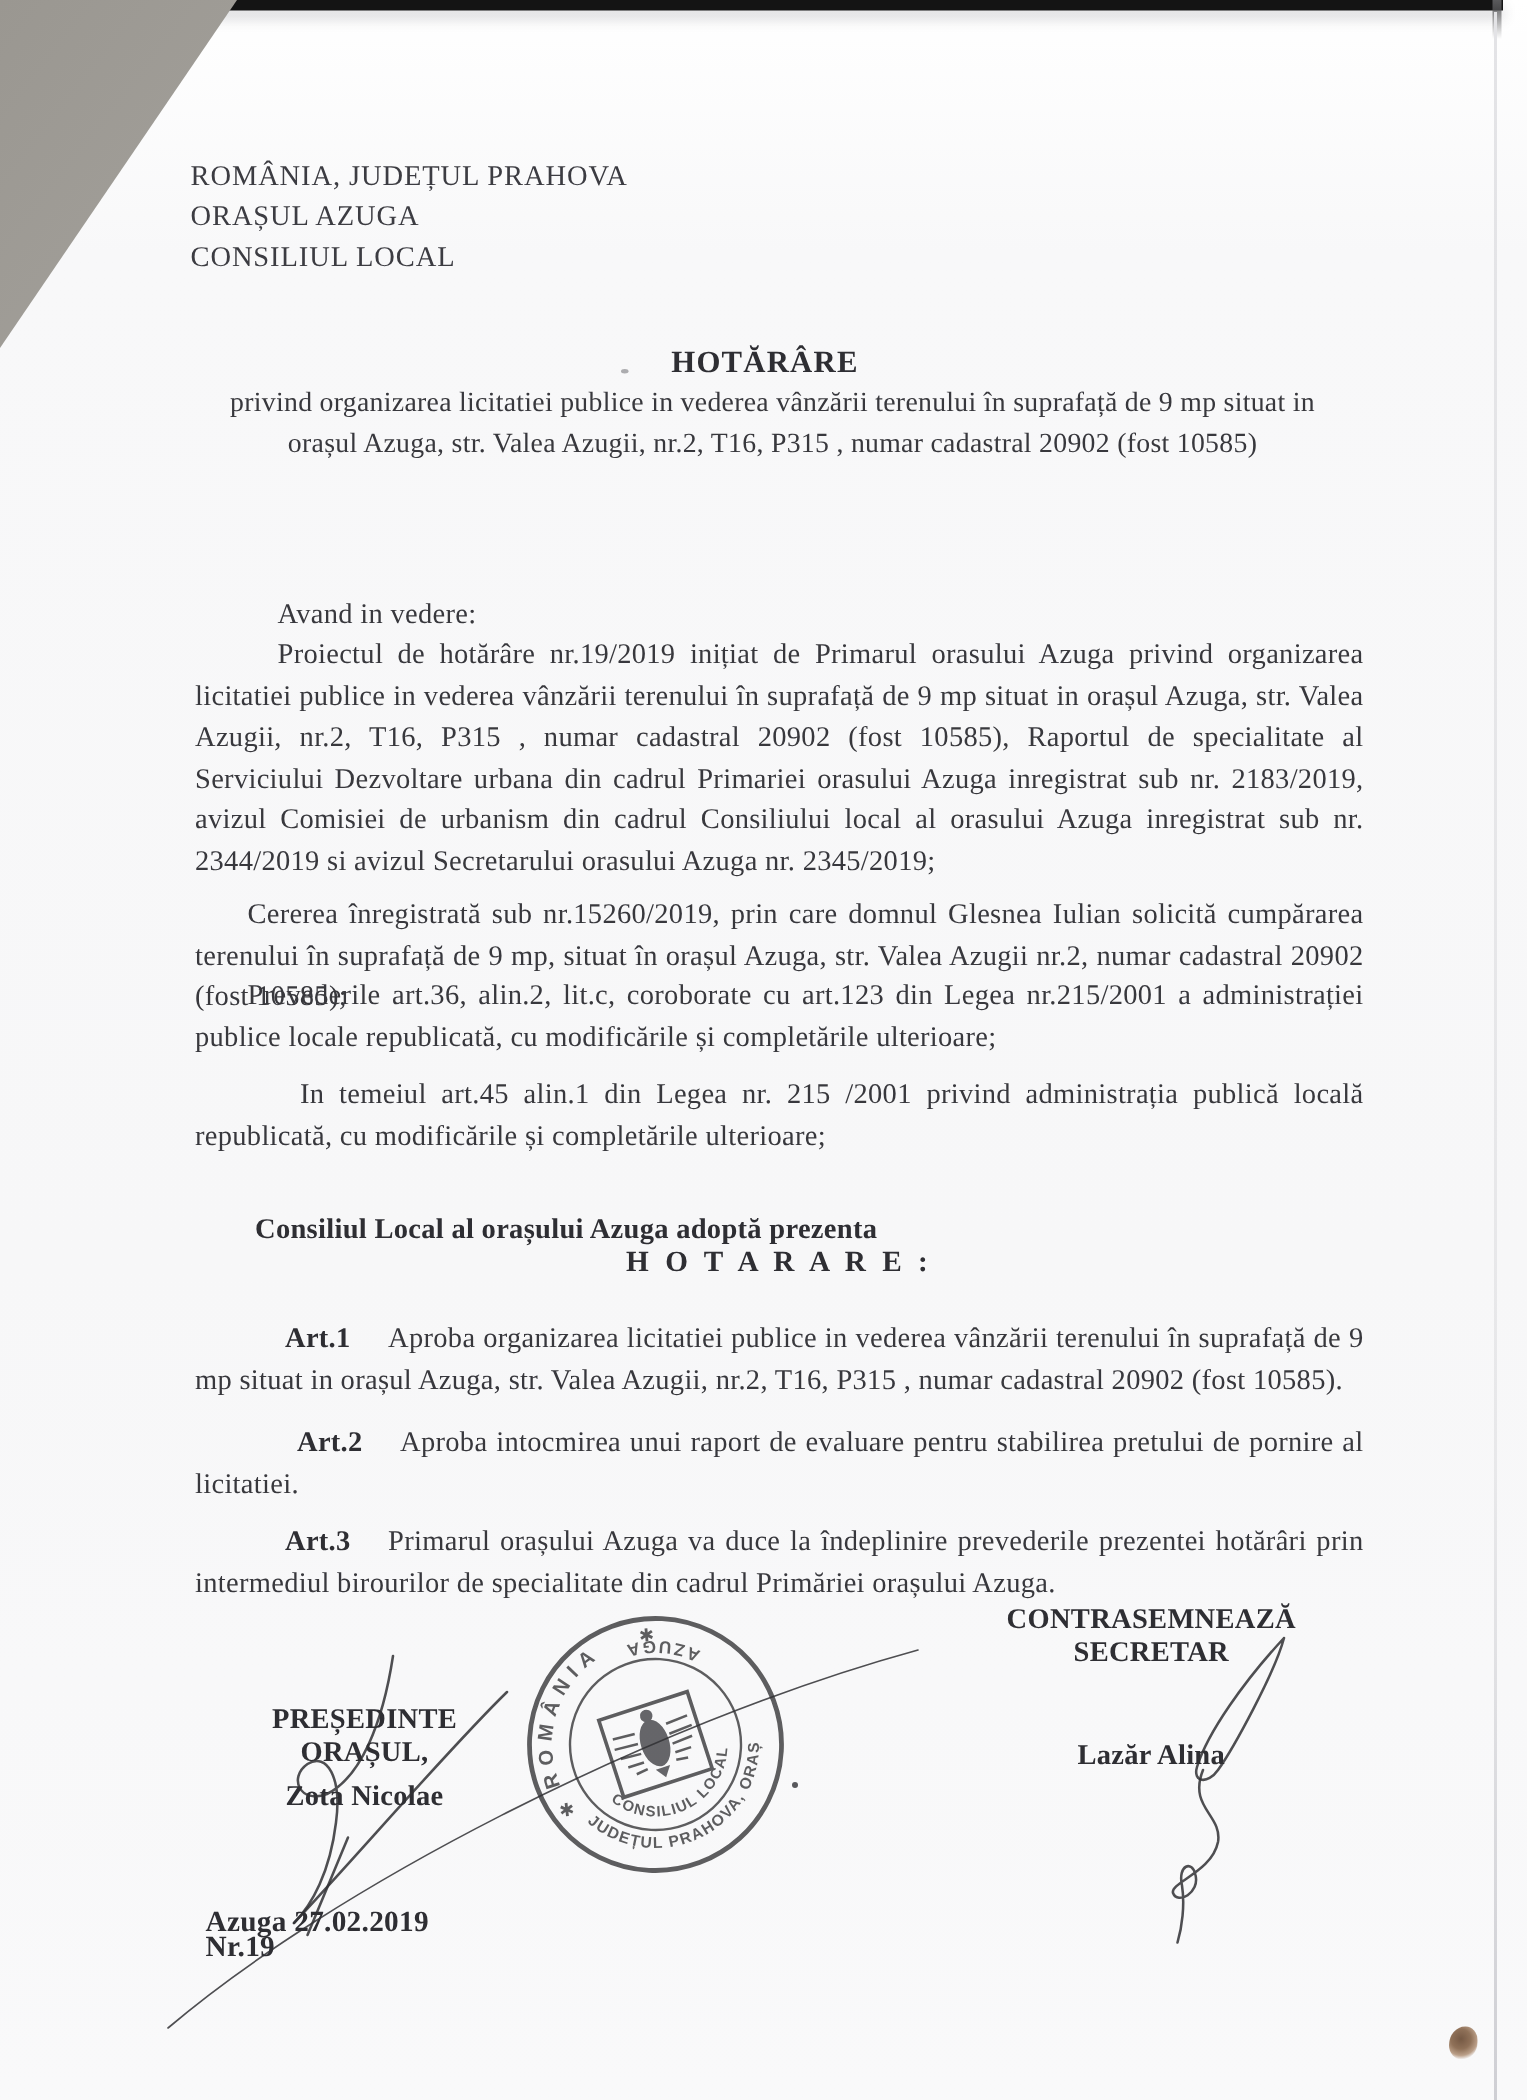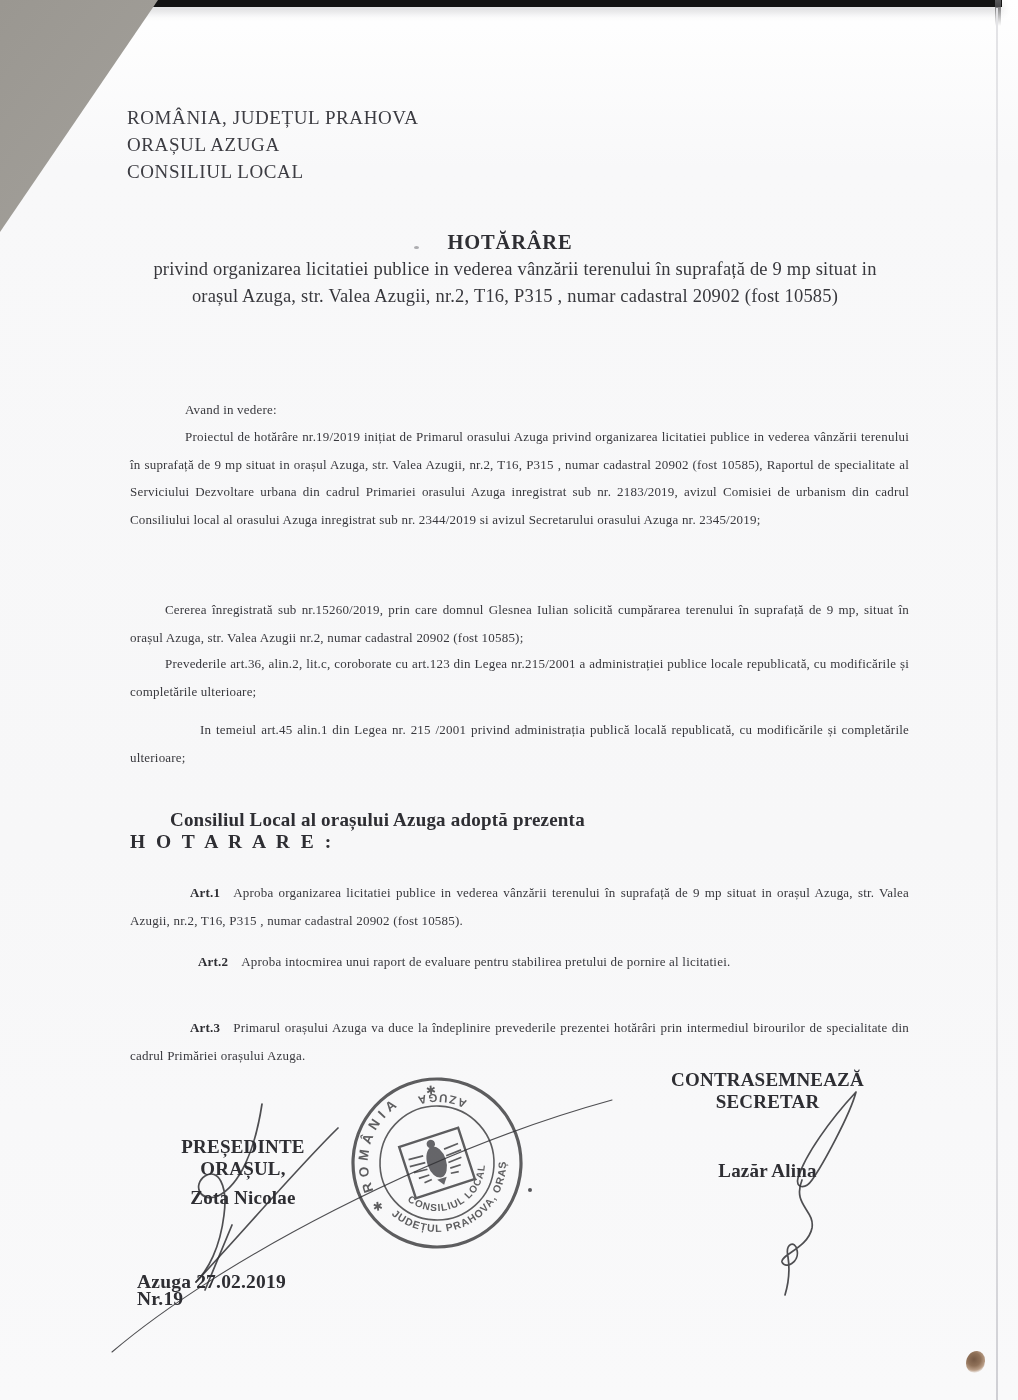--- a/index.html
+++ b/index.html
@@ -44,34 +44,34 @@
   }
 
   
   .tx { position: absolute; letter-spacing: .2px; }
   .hdr { left: 127px; top: 104px; font-size: 19px; line-height: 27px; letter-spacing: .6px; color: #3c3c42;}
   .title-line { left: 130px; top: 231px; width: 760px; text-align: center;
                 font-size: 20.5px; font-weight: bold; letter-spacing: .8px; color: #2e2e33; }
   .sub1 { left: 120px; top: 259px; width: 790px; text-align: center; font-size: 18.5px; }
   .sub2 { left: 120px; top: 286px; width: 790px; text-align: center; font-size: 18.5px; }
 
-  .body-p { left: 130px; width: 779px; font-size: 13px; line-height: 27.5px;
+  .body-p { left: 130px; width: 779px; font-size: 19px; line-height: 27.5px;
             text-align: justify; }
   .p-intro   { top: 396px; text-indent: 55px; text-align: left; }
   .p-1 { top: 423px; text-indent: 55px; }
   .p-2 { top: 559px; text-indent: 35px; margin-top: 37px; }
   .p-3 { top: 650px; text-indent: 35px; }
   .p-4 { top: 716px; text-indent: 70px; }
   .adopt { left: 170px; top: 809px; font-size: 19px; font-weight: bold; color:#2e2e33; }
-  .dheading { left: 130px; top: 831px; width: 779px; 
+  .dheading { left: 130px; top: 831px; width: 779px; text-align: center;
               font-size: 19.5px; font-weight: bold; letter-spacing: 3px; color:#2e2e33; }
   .art-1 { top: 879px; text-indent: 60px; }
   .art-2 { top: 948px; text-indent: 68px; }
   .art-3 { top: 1014px; text-indent: 60px; }
-  .art-label { font-weight: bold; color:#2e2e33; margin-right: 13px; }
+  .art-label { font-weight: bold; color:#2e2e33; margin-right: 25px; }
 
   .sig-left-role  { left: 137px; top: 1136px; width: 212px; text-align: center;
                     font-size: 19px; font-weight: bold; color:#2e2e33; }
   .sig-left-name  { left: 137px; top: 1163px; width: 212px; text-align: center;
                     font-size: 19px; font-weight: bold; color:#2e2e33;margin-top:24px; }
   .sig-right-role { left: 620px; top: 1069px; width: 295px; text-align: center;
                     font-size: 19px; font-weight: bold; color:#2e2e33; }
   .sig-right-name { left: 620px; top: 1160px; width: 295px; text-align: center;
                     font-size: 19px; font-weight: bold; color:#2e2e33; }
 

